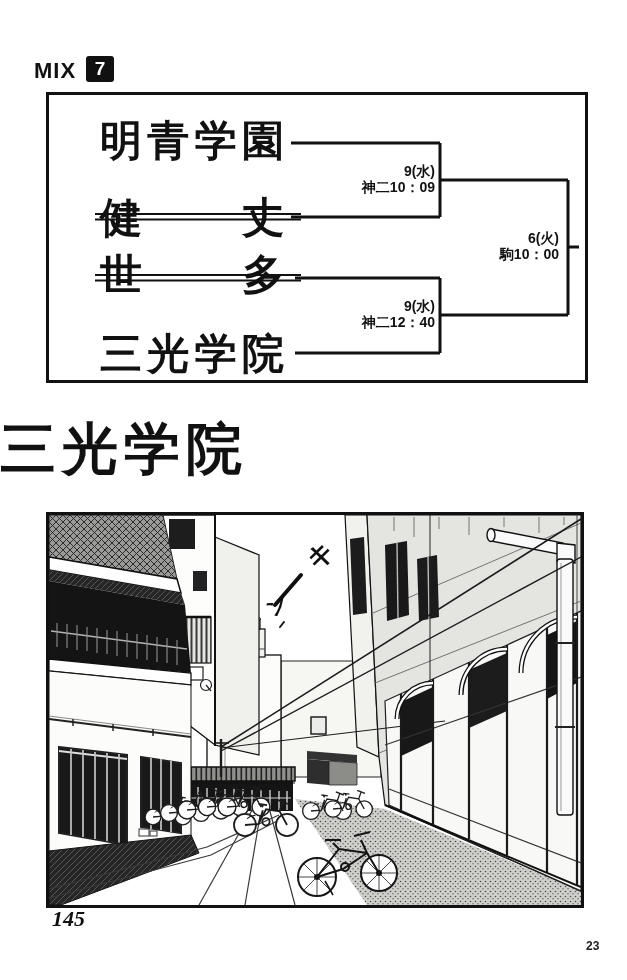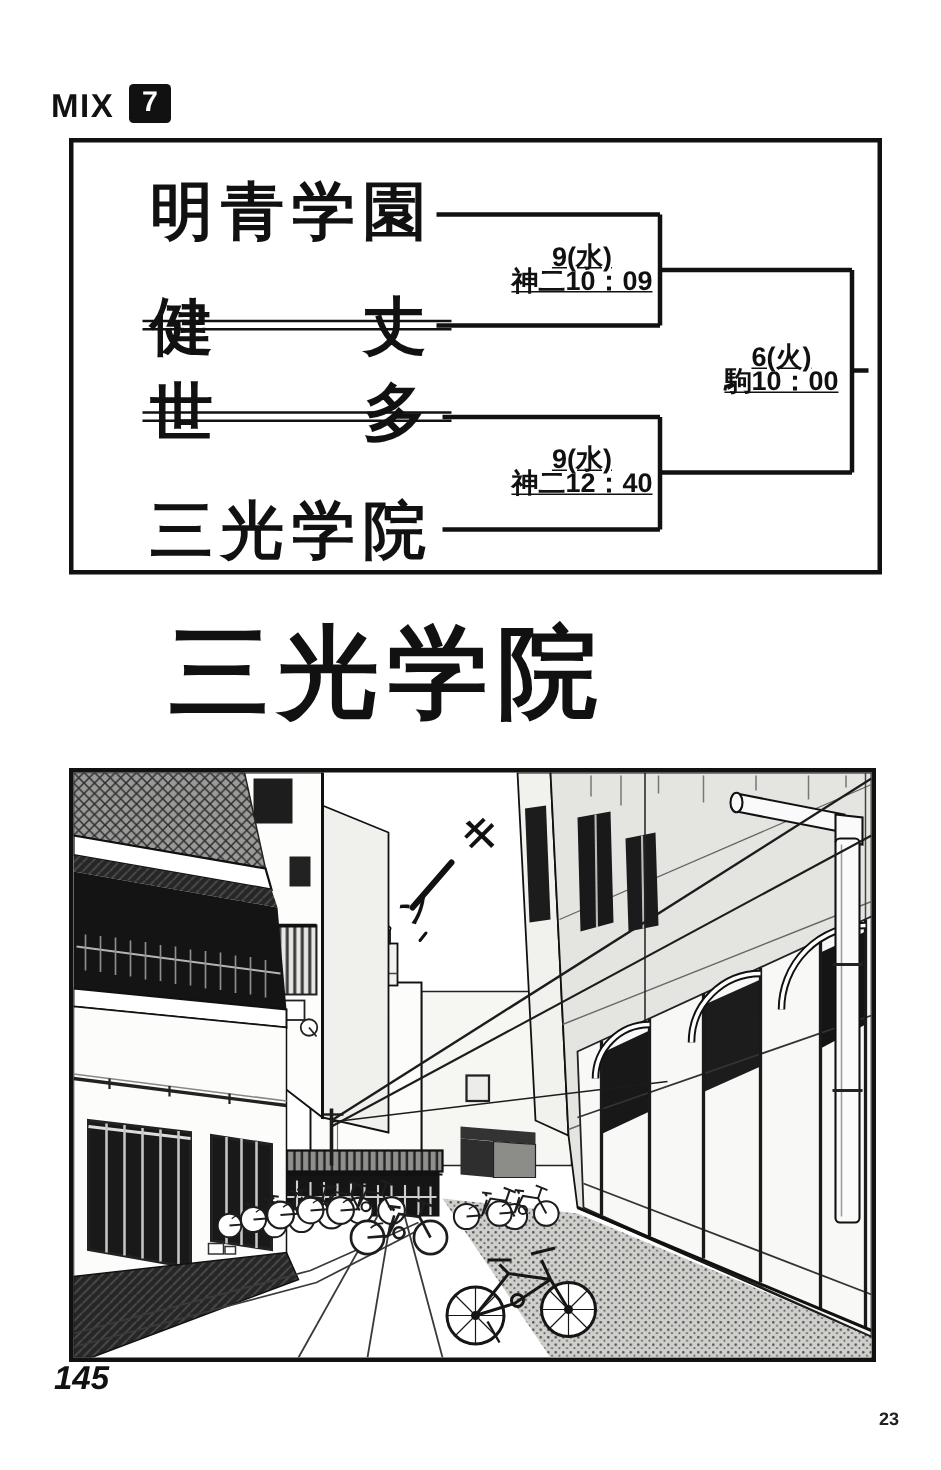--- a/index.html
+++ b/index.html
@@ -5,28 +5,28 @@
   html,body{margin:0;padding:0;background:#fff;}
   body{width:627px;height:980px;position:relative;font-family:"Liberation Sans",sans-serif;color:#111;overflow:hidden;}
   .abs{position:absolute;}
   
   .mix-logo{left:34px;top:58px;font-size:22px;font-weight:800;letter-spacing:1px;}
   .vol-box{left:86px;top:56px;width:28px;height:26px;background:#111;color:#fff;font-size:19px;font-weight:800;display:flex;align-items:center;justify-content:center;border-radius:3px;}
   
   .bracket{left:46px;top:92px;width:536px;height:285px;border:3px solid #111;background:#fff;}
   .team{position:absolute;left:51px;width:184px;height:45px;display:flex;justify-content:space-between;align-items:center;font-size:42px;font-weight:900;line-height:45px;color:#111;}
   .team span{display:block;}
-  .note{position:absolute;text-align:center;font-size:18px;font-weight:700;line-height:16px;white-space:nowrap;text-decoration:underline;}
+  .note{position:absolute;text-align:right;font-size:14px;font-weight:700;line-height:16px;white-space:nowrap;}
   .bracket-svg{position:absolute;left:0;top:0;}
   
-  .big-title{left:0;top:406px;width:517px;text-align:center;font-size:67px;line-height:86px;font-weight:900;letter-spacing:6px;white-space:nowrap;}
+  .big-title{left:0;top:406px;width:517px;text-align:left;font-size:56px;line-height:86px;font-weight:900;letter-spacing:6px;white-space:nowrap;}
   
   .panel{left:46px;top:512px;width:532px;height:390px;border:3px solid #111;background:#fff;}
   .panel-number{left:586px;top:895px;font-size:12px;font-weight:600;color:#222;margin-top:44px;}
-  .page-number{left:36px;top:906px;font-family:Liberation Sans, sans-serif;font-style:italic;font-weight:700;font-size:22px;}
+  .page-number{left:52px;top:906px;font-family:Liberation Serif, serif;font-style:italic;font-weight:700;font-size:22px;}
 </style>
 </head>
 <body>
 
 <div class="abs mix-logo">MIX</div>
 <div class="abs vol-box">
   <span>7</span>
 </div>
 
 <div class="abs bracket">

